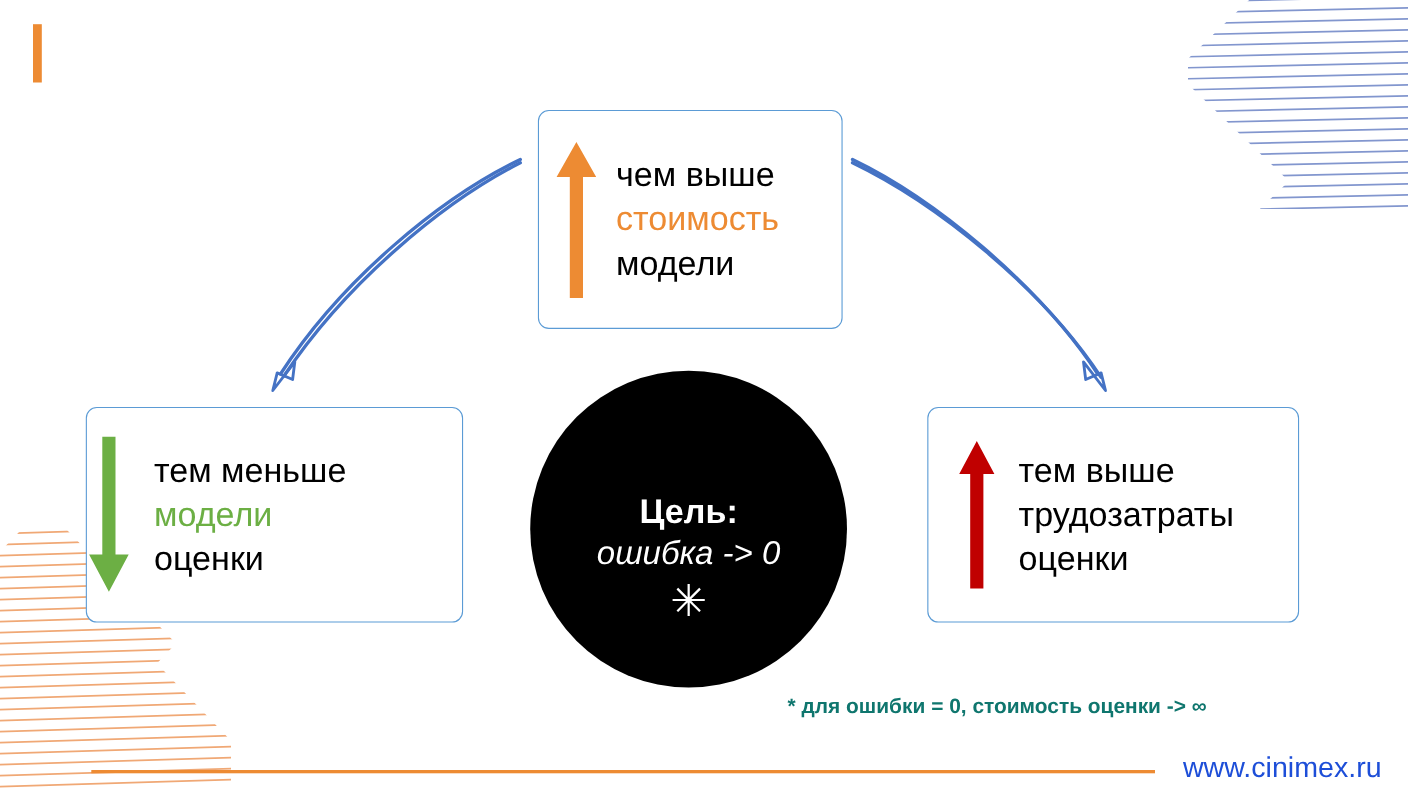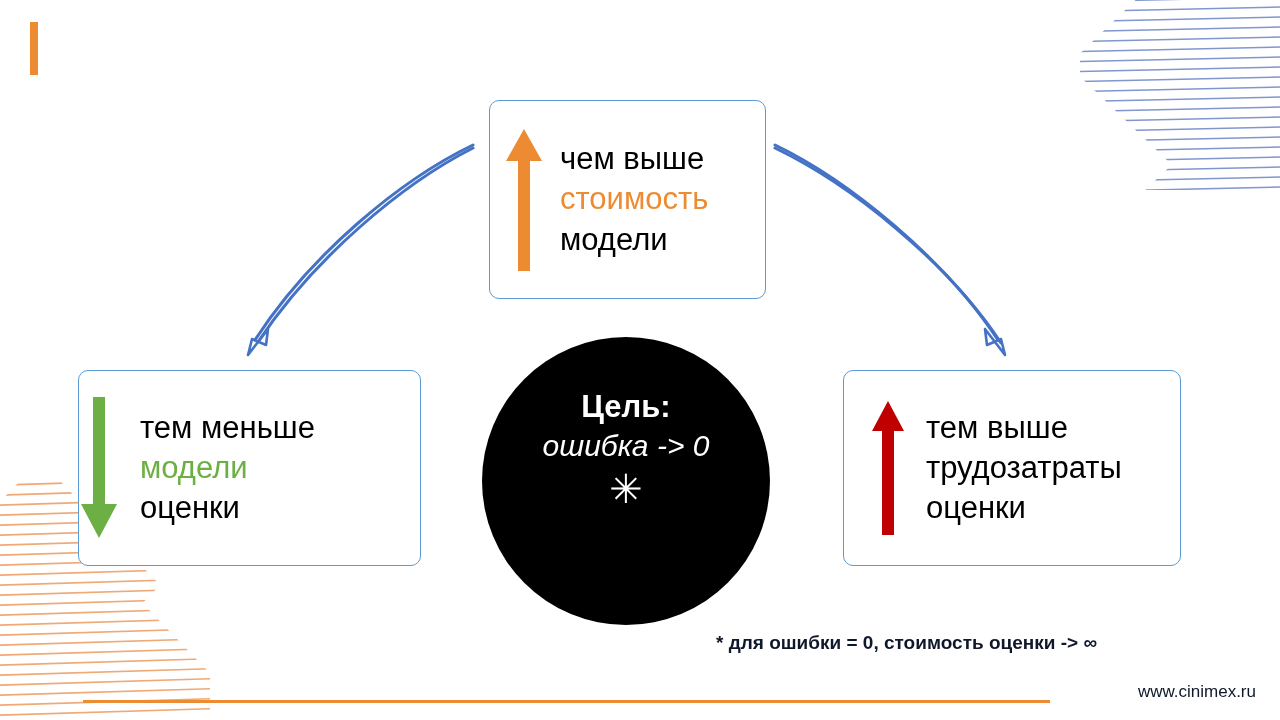--- a/index.html
+++ b/index.html
@@ -103,21 +103,21 @@
     left: 482px;
     top: 337px;
     width: 288px;
     height: 288px;
     border-radius: 50%;
     background: #000000;
     color: #ffffff;
     display: flex;
     flex-direction: column;
     align-items: center;
-    justify-content: flex-start;
+    justify-content: center;
     padding-top: 52px;
     box-sizing: border-box;
   }
   #goal-title {
     font-size: 31px;
     font-weight: bold;
     line-height: 1.18;
     white-space: nowrap;
   }
   .goal-line {
@@ -143,39 +143,39 @@
     pointer-events: none;
   }
 
   
   #footnote {
     position: absolute;
     left: 716px;
     top: 632px;
     font-size: 19px;
     font-weight: bold;
-    color: #0f172a;
+    color: #0f766e;
     white-space: nowrap;
   }
 
   
   #footer-rule {
     position: absolute;
     left: 83px;
     top: 700px;
     width: 967px;
     height: 3px;
     background: #ED8B33;
   }
   #footer-url {
     position: absolute;
     right: 24px;
     top: 682px;
-    font-size: 17px;
-    color: #0f172a;
+    font-size: 26px;
+    color: #1d4ed8;
     white-space: nowrap;
   }
 </style>
 </head>
 <body>
 
 <div id="slide">
 
   <svg class="deco" id="deco-top-right" viewBox="0 0 200 190">
     <defs>

